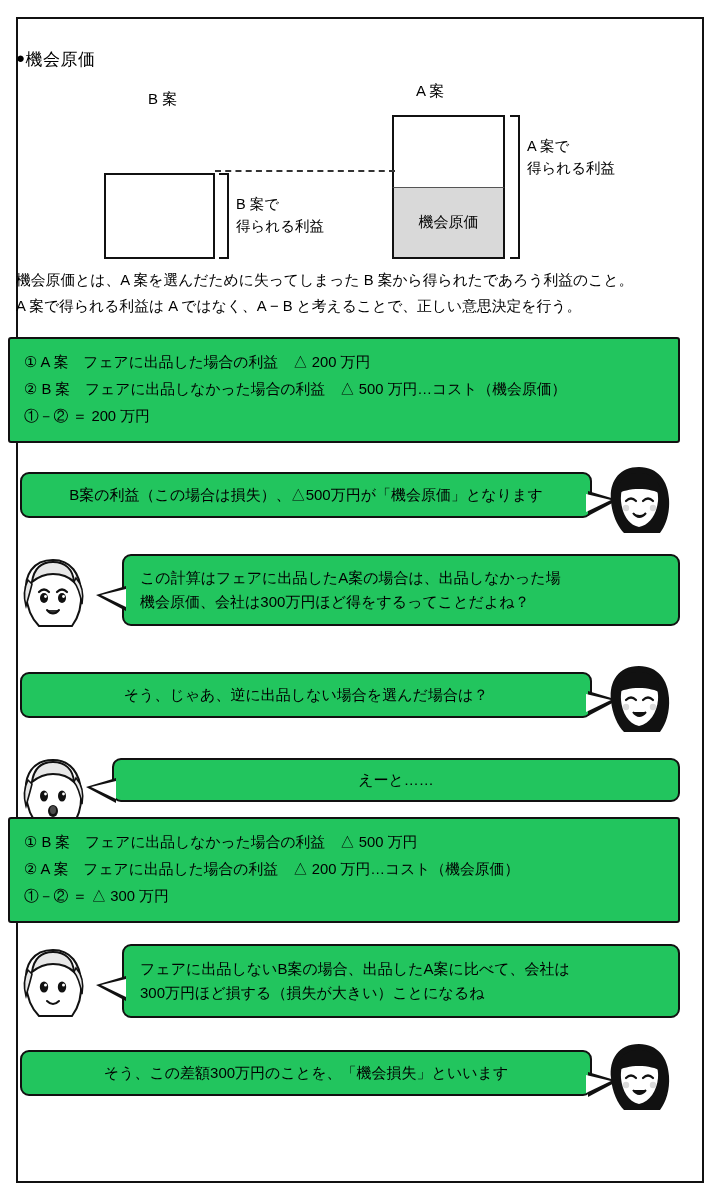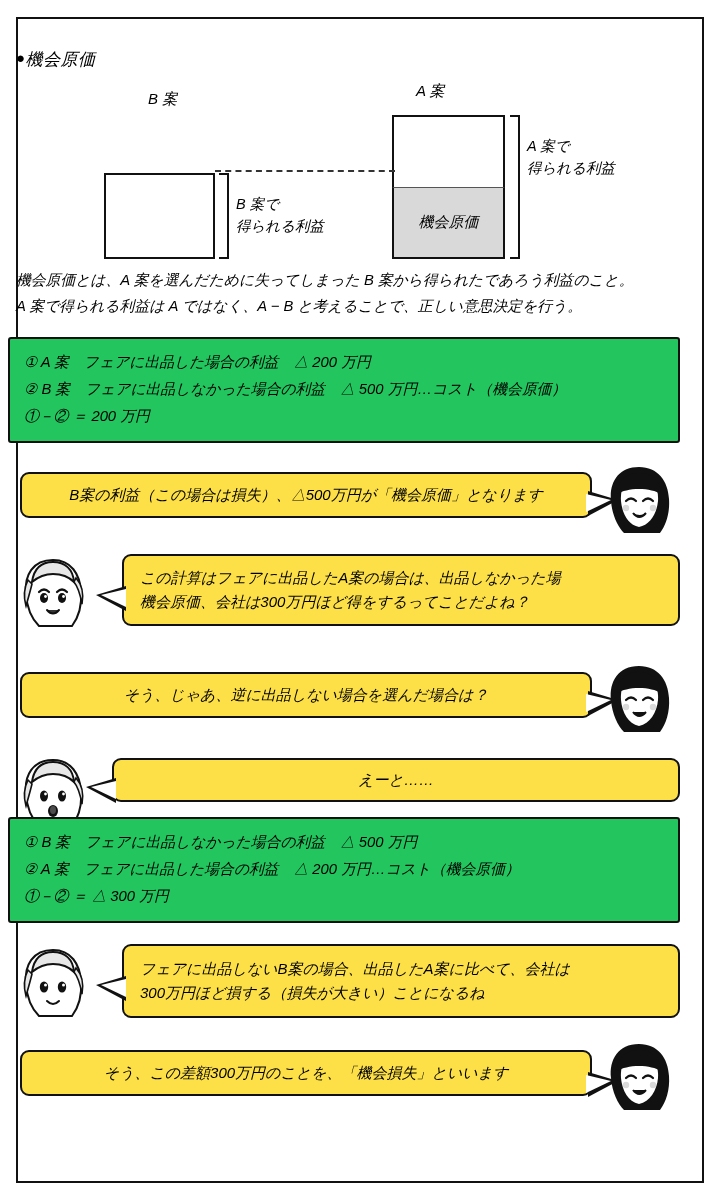--- a/index.html
+++ b/index.html
@@ -12,21 +12,20 @@
     height: 1200px;
     font-family: "Liberation Sans", sans-serif;
     color: #000000;
     overflow: hidden;
   }
   .page {
     position: relative;
     width: 720px;
     height: 1200px;
     box-sizing: border-box;
-    font-style: italic;
   }
   .page-border {
     position: absolute;
     left: 16px;
     top: 17px;
     width: 688px;
     height: 1166px;
     border: 2px solid #111;
     box-sizing: border-box;
   }
@@ -155,21 +154,21 @@
   
   .row {
     position: absolute;
     left: 0;
     width: 688px;
   }
   .bubble {
     position: absolute;
     border: 2px solid #111;
     border-radius: 9px;
-    background: #fde047;
+    background: #22c55e;
     box-sizing: border-box;
     display: flex;
     align-items: center;
     padding: 0 18px;
     font-size: 15px;
     line-height: 1.62;
   }
   .bubble.center { justify-content: center; }
   
   .tail {

